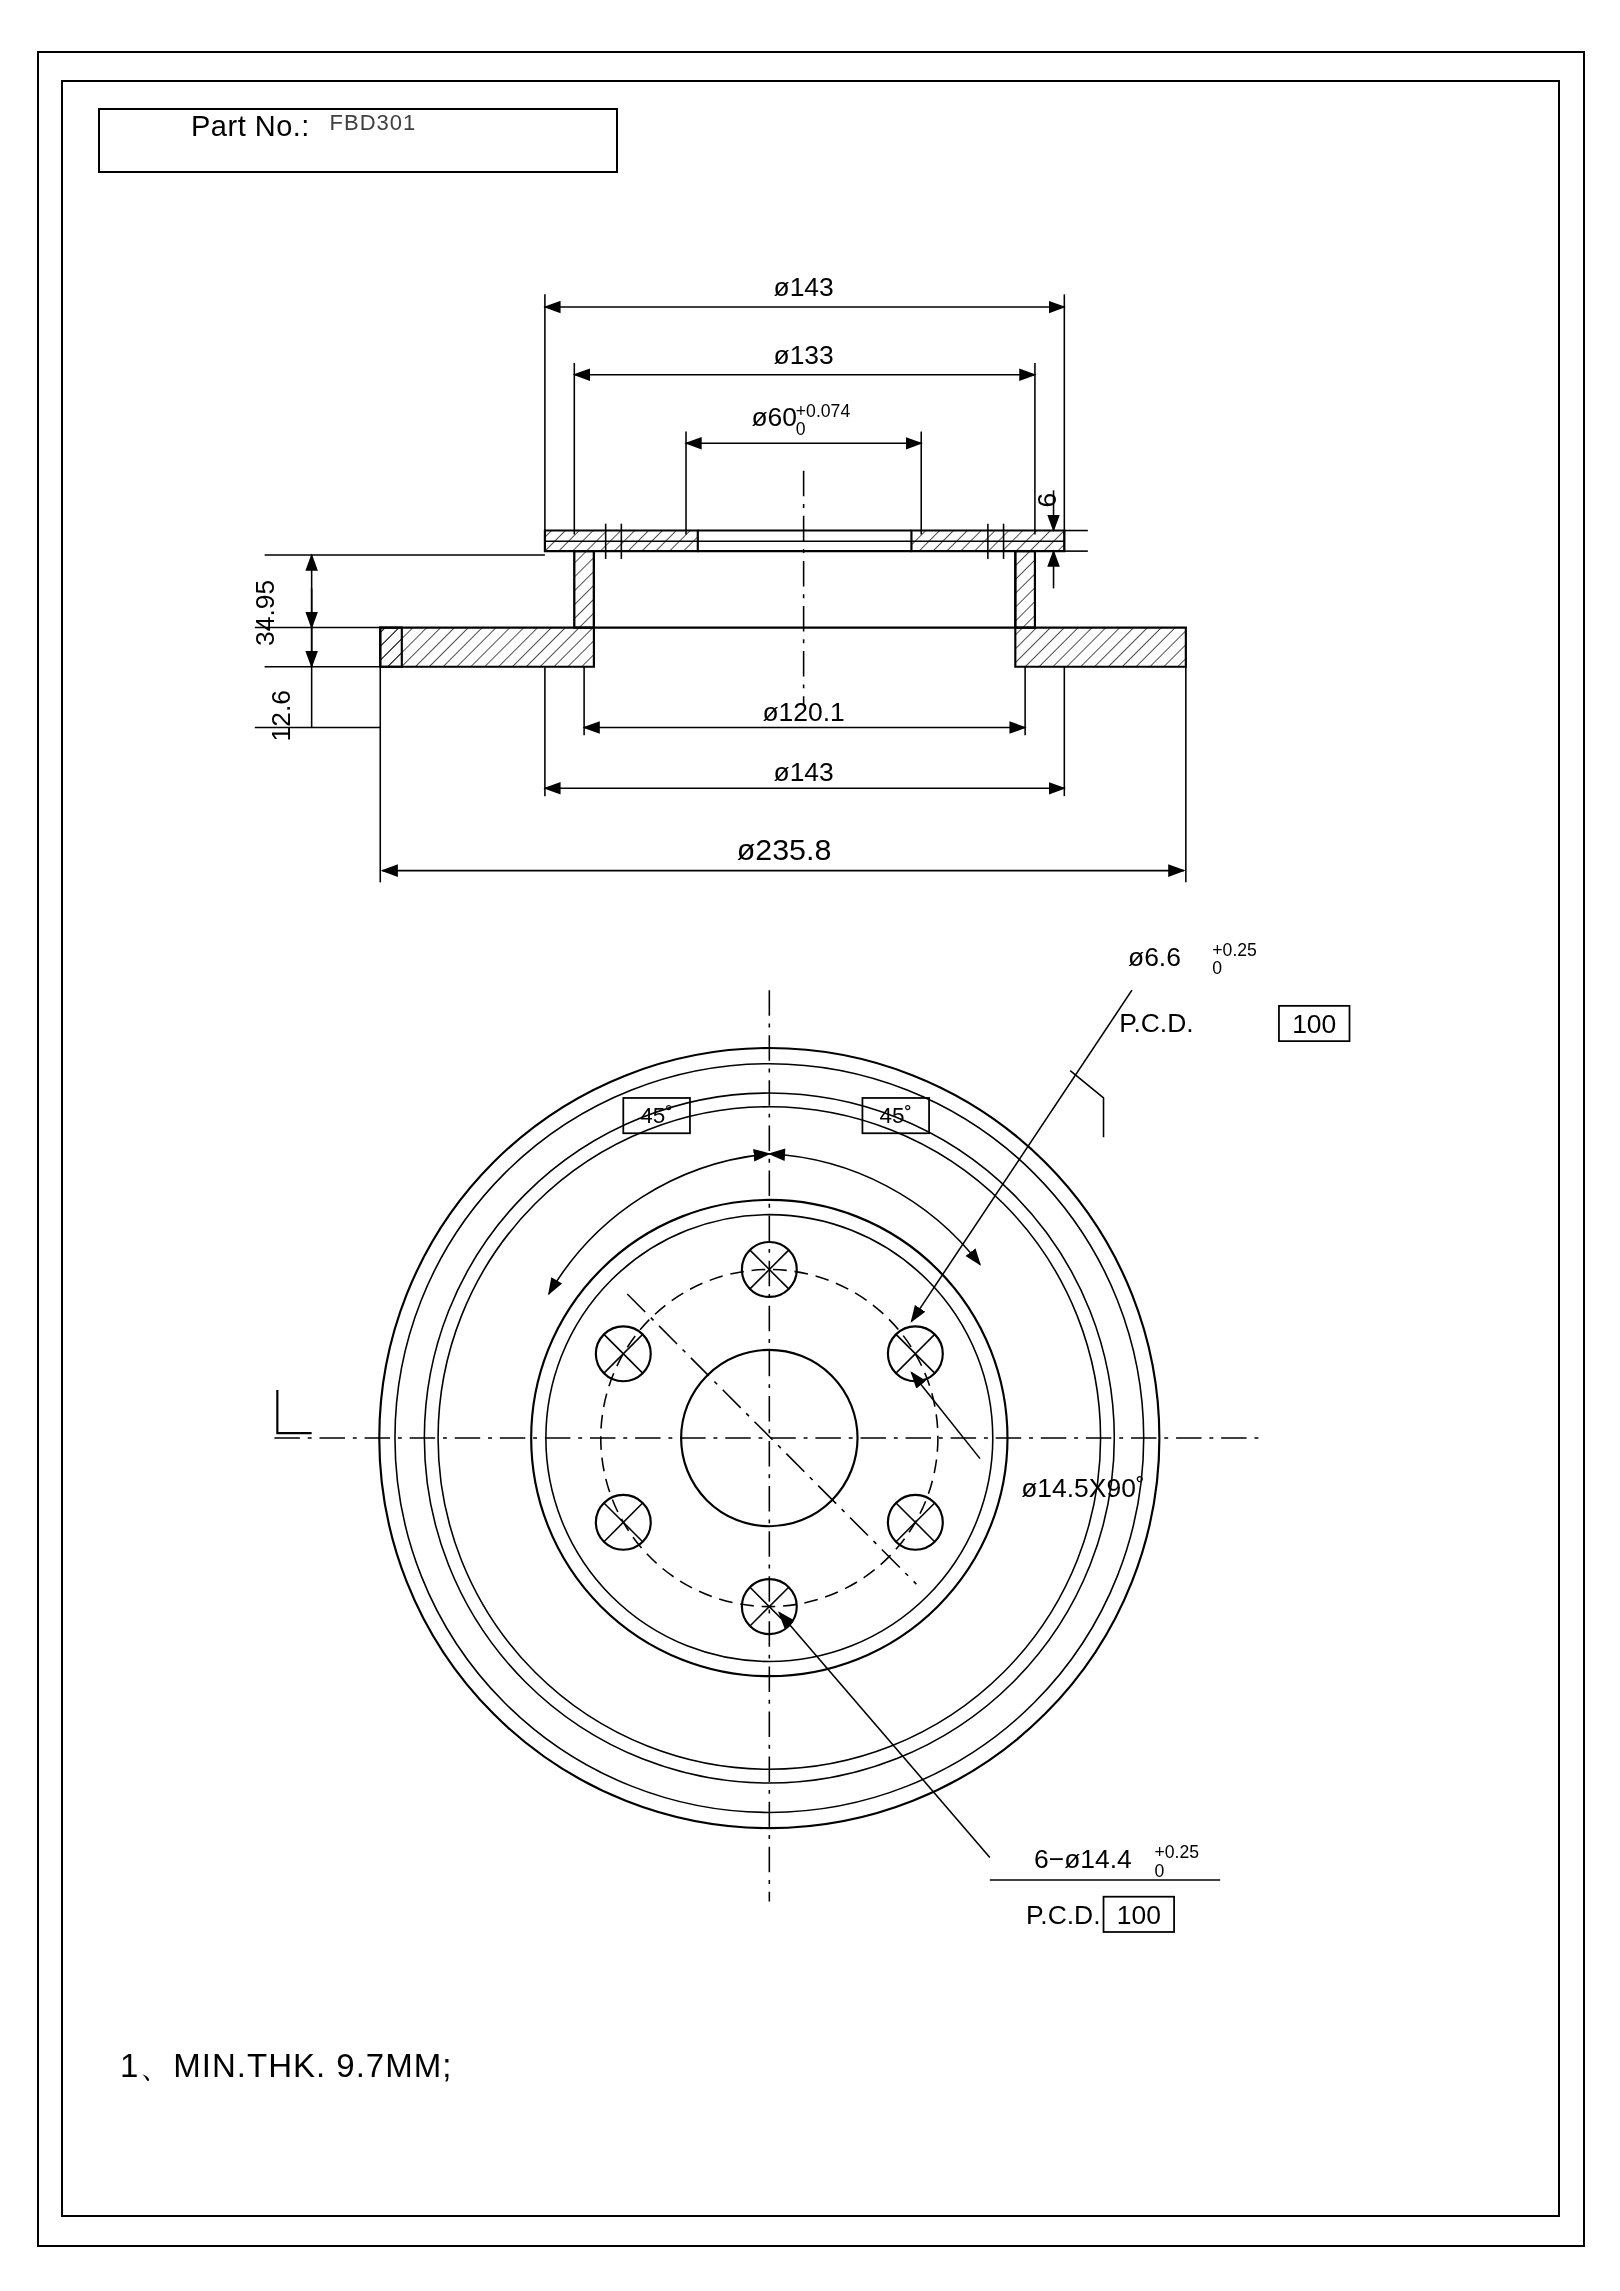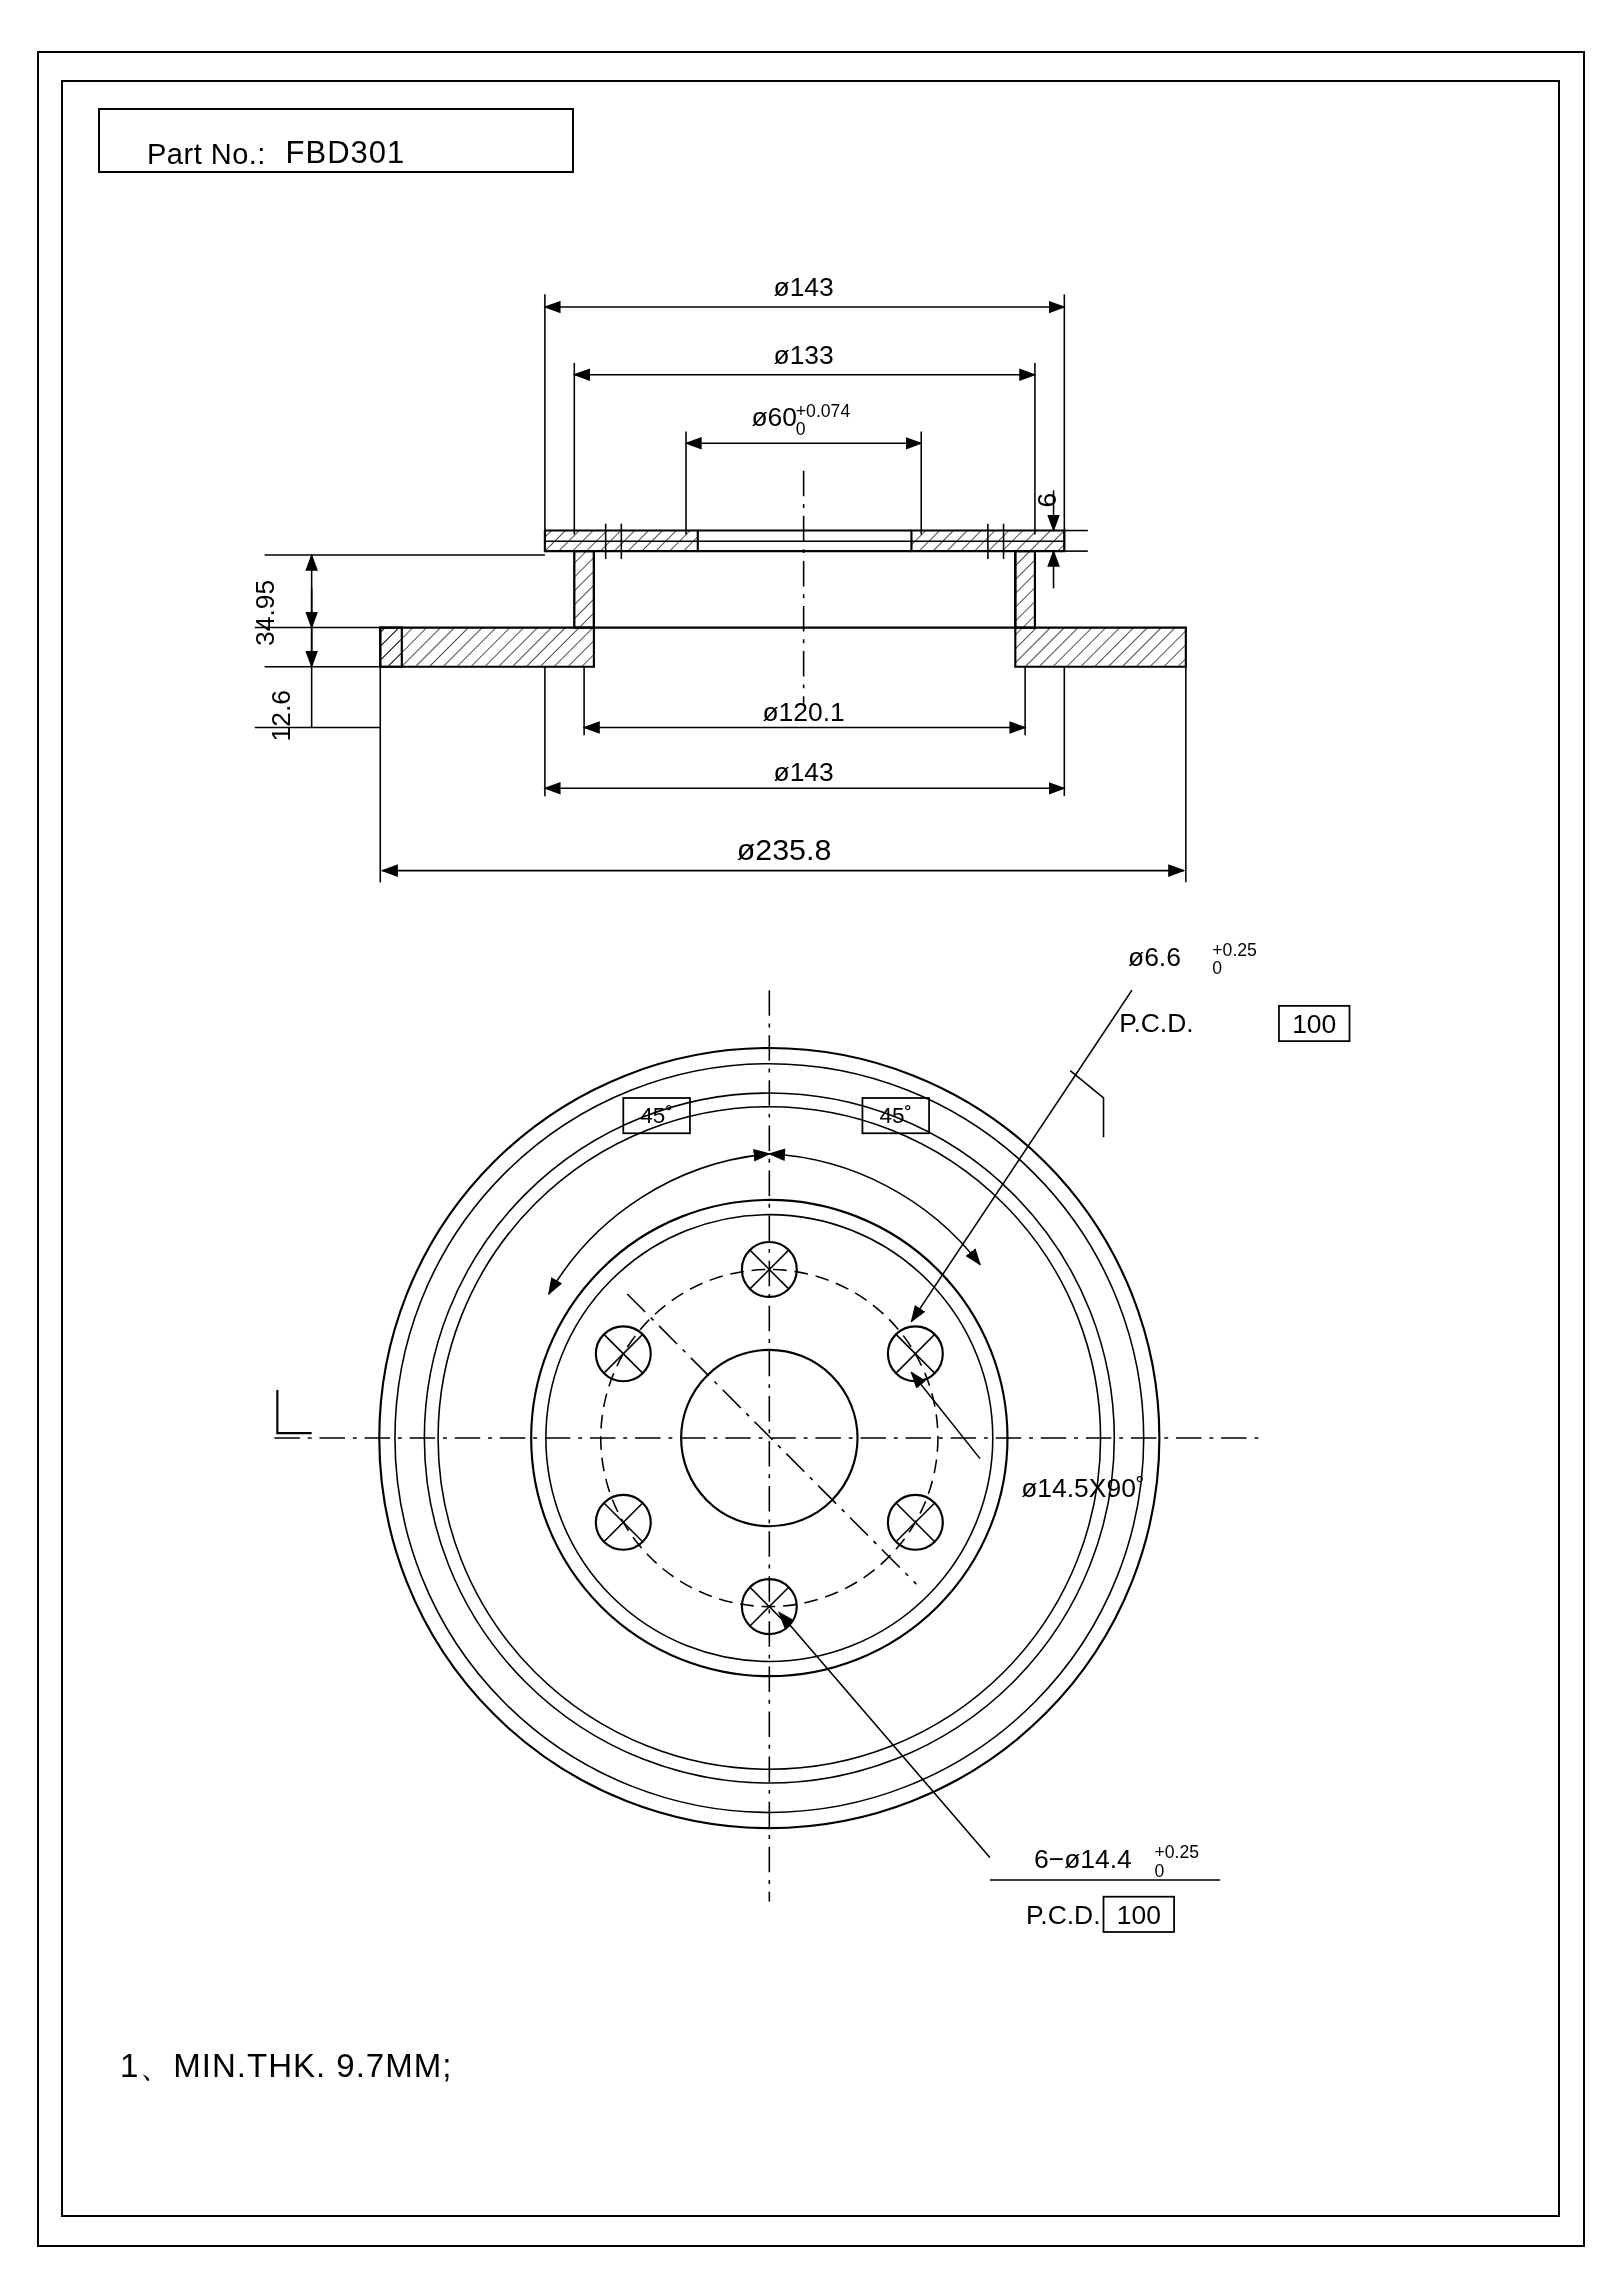--- a/index.html
+++ b/index.html
@@ -14,27 +14,27 @@
     position:absolute;left:37px;top:51px;width:1544px;height:2192px;
     border:2.9px solid #000;
   }
   .frame-inner{
     position:absolute;left:61px;top:80px;width:1495px;height:2133px;
     border:2px solid #000;
   }
   .partno-box{
     position:absolute;left:98px;top:108px;width:472px;height:61px;
     border:2px solid #000;
-    display:flex;align-items:flex-end;
+    display:flex;align-items:flex-start;padding-left:44px;
   }
   .partno-label{
     font-size:29px;letter-spacing:0.5px;padding-left:47px;color:#000;
   }
   .partno-value{
-    font-size:31px;letter-spacing:1px;padding-left:19.6px;color:#000000;
+    font-size:22px;letter-spacing:1px;padding-left:19.6px;color:#404040;
   }
   .note{
     position:absolute;left:120px;top:2044px;
     font-size:33px;letter-spacing:1px;color:#000;
     white-space:nowrap;
   }
   svg{position:absolute;left:0;top:0;}
   .ln{stroke:#000;fill:none;}
   .thin{stroke-width:1.6;}
   .med{stroke-width:2.2;}

